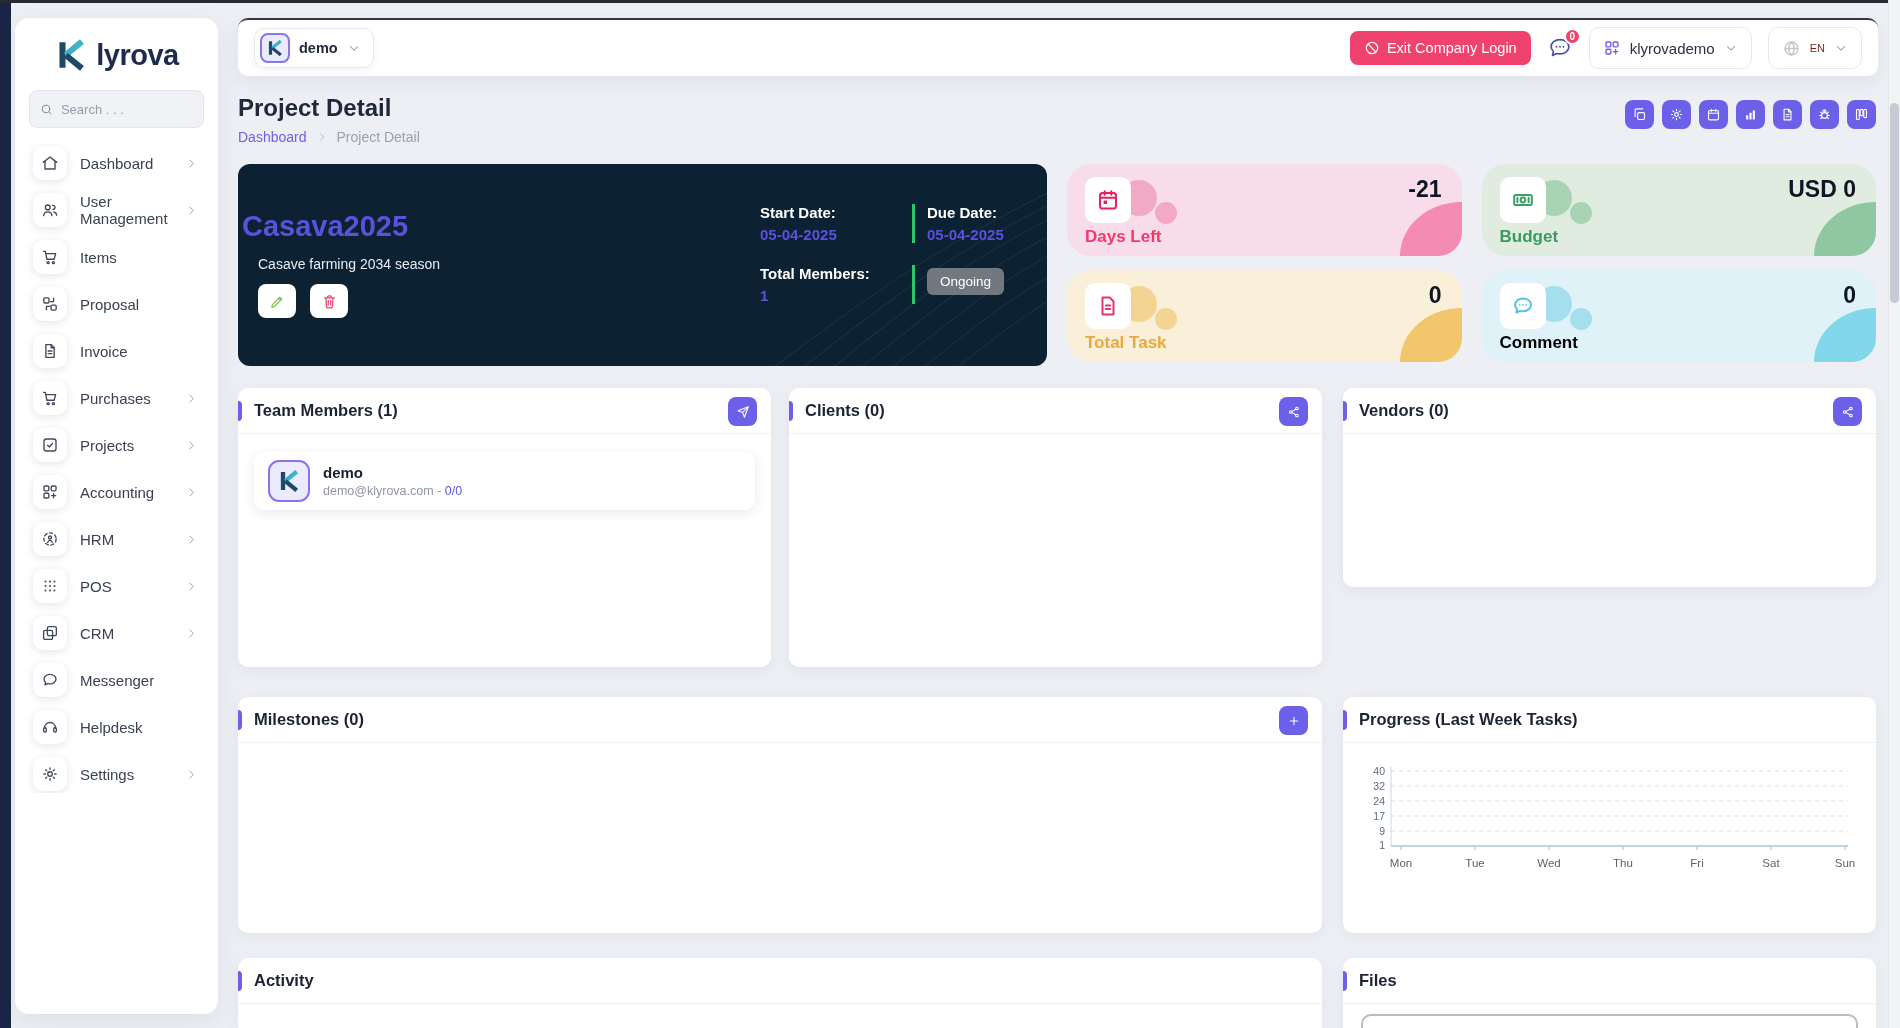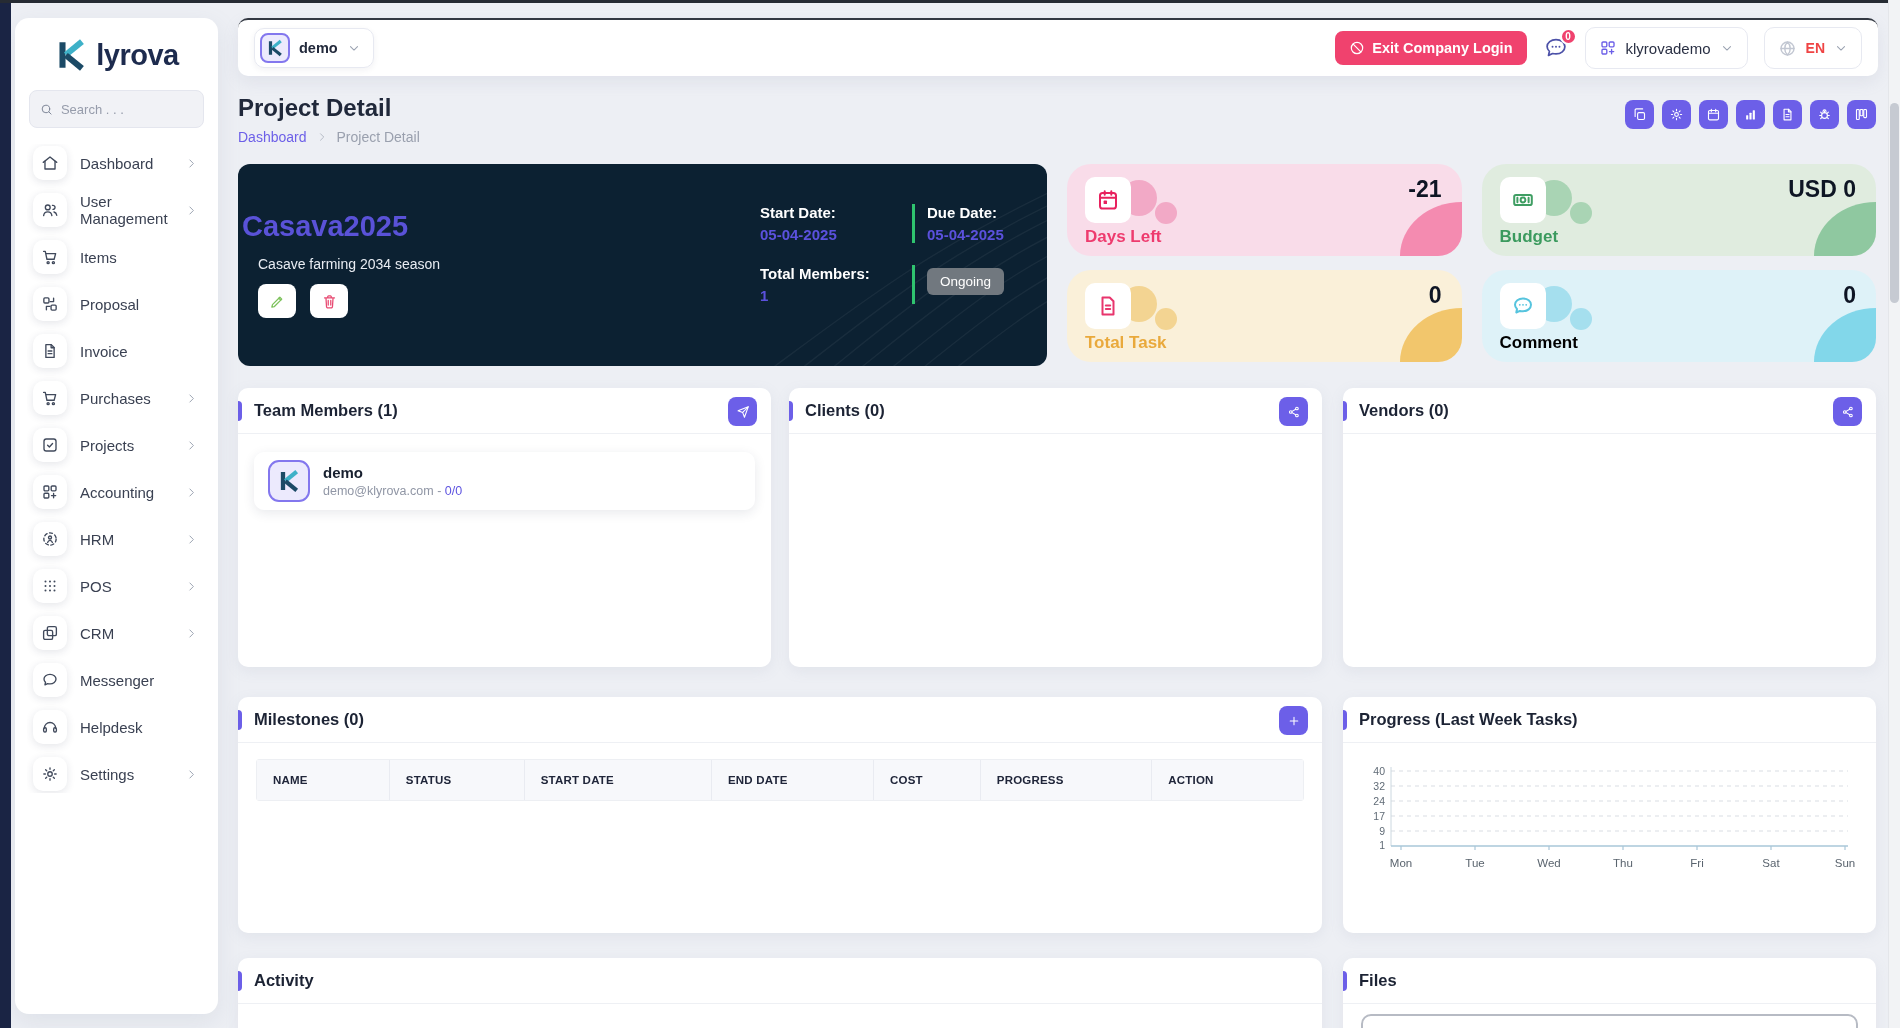--- a/index.html
+++ b/index.html
@@ -56,38 +56,38 @@
   }
   .avatar-k {
     width:30px; height:30px; border-radius:8px; border:2px solid #8377ee; background:#eceafd;
     display:flex; align-items:center; justify-content:center;
   }
   .company-chip .label { font-size:14.5px; color:#232a3c; font-weight:600; }
   .chev { color:#9aa2b1; } .chev svg { width:14px; height:14px; }
   .top-right { margin-left:auto; display:flex; align-items:center; gap:16px; }
   .exit-btn {
     display:flex; align-items:center; gap:7px; background:#f0426e; color:#fff; border:none;
-    border-radius:8px; padding:9px 14px; font-size:14.5px; font-weight:700; font-family:inherit; cursor:pointer;
+    border-radius:8px; padding:9px 14px; font-size:14.5px; font-weight:400; font-family:inherit; cursor:pointer;
   }
   .exit-btn svg { width:16px; height:16px; }
   .notif { position:relative; color:#4c51a8; cursor:pointer; }
   .notif svg { width:26px; height:26px; }
   .badge {
     position:absolute; top:-7px; right:-8px; background:#f0426e; color:#fff; font-size:10px; font-weight:700;
     min-width:17px; height:17px; border-radius:9px; border:2px solid #fff;
     display:flex; align-items:center; justify-content:center; padding:0 3px;
   }
   .chip {
     display:flex; align-items:center; gap:9px; border:1px solid #e7e9f1; border-radius:10px;
     height:42px; padding:0 13px; cursor:pointer; background:#fff;
   }
   .chip .ws-ico { color:#6c5fe8; } .chip .ws-ico svg { width:18px; height:18px; }
   .chip .label { font-size:15px; color:#2a3044; font-weight:500; }
   .globe { color:#c2c7d2; } .globe svg { width:19px; height:19px; }
-  .lang-label { font-size:14px; color:#ef4444; font-weight:700; }
+  .lang-label { font-size:11px; color:#7f1d1d; font-weight:400; }
 
   
   .page-title { position:absolute; left:238px; top:94px; font-size:24px; font-weight:700; color:#20283a; }
   .breadcrumb { position:absolute; left:238px; top:129px; display:flex; align-items:center; gap:9px; font-size:14px; }
   .bc-home { color:#6c5fe8; cursor:pointer; }
   .bc-sep { color:#b0b5c1; } .bc-sep svg { width:12px; height:12px; }
   .bc-current { color:#9aa0ae; }
   .toolbtns { position:absolute; right:24px; top:100px; display:flex; gap:8px; }
   .sq-btn {
     width:29px; height:29px; border:none; border-radius:8px; background:#6c5fe8; color:#fff;
@@ -143,21 +143,21 @@
   
   .card { position:absolute; background:#fff; border-radius:10px; box-shadow:0 4px 14px rgba(140,150,175,.12); }
   .card-h { position:relative; height:46px; display:flex; align-items:center; padding:0 16px; border-bottom:1px solid #eef0f4; }
   .card-h::before { content:""; position:absolute; left:0; top:13px; width:4px; height:20px; background:#6c5fe8; border-radius:0 4px 4px 0; }
   .card-title { font-size:16.5px; font-weight:700; color:#1c2334; }
   .card-btn { position:absolute; right:14px; top:9px; }
   .card-btn svg { width:14px; height:14px; }
 
   .team-card    { left:238px;  top:388px; width:533px;  height:279px; }
   .clients-card { left:789px;  top:388px; width:533px;  height:279px; }
-  .vendors-card { left:1343px; top:388px; width:533px;  height:279px; }
+  .vendors-card { left:1343px; top:388px; width:533px;  height:199px; }
 
   .member {
     margin:18px 16px; background:#fff; border-radius:10px; box-shadow:0 3px 12px rgba(25,35,65,.10);
     display:flex; align-items:center; gap:13px; padding:8px 14px; height:58px;
   }
   .member .avatar-k { width:42px; height:42px; border-radius:11px; }
   .member-name { font-size:15px; font-weight:700; color:#18202f; }
   .member-meta { font-size:12.5px; color:#9096a5; margin-top:3px; }
   .member-meta .ratio { color:#5f55e0; }
 
@@ -699,31 +699,20 @@
   </section>
 
   <section class="card milestones-card">
     <div class="card-h">
       <span class="card-title">Milestones (0)</span>
       <button class="sq-btn card-btn">
           <svg class="ic" viewBox="0 0 24 24">
             <path d="M12 5.5v13M5.5 12h13"></path>
           </svg>
         </button>
-    </div>
-    <div class="mtable">
-      <div class="mhead">
-        <span class="mcell c0">NAME</span>
-        <span class="mcell c1">STATUS</span>
-        <span class="mcell c2">START DATE</span>
-        <span class="mcell c3">END DATE</span>
-        <span class="mcell c4">COST</span>
-        <span class="mcell c5">PROGRESS</span>
-        <span class="mcell c6">ACTION</span>
-      </div>
     </div>
   </section>
 
   <section class="card progress-card">
     <div class="card-h">
       <span class="card-title">Progress (Last Week Tasks)</span>
     </div>
     <div class="chart-wrap">
       <svg class="chart" width="497" height="118" viewBox="0 0 497 118">
         <g stroke="#d9dde3" stroke-width="1" stroke-dasharray="4 4">

